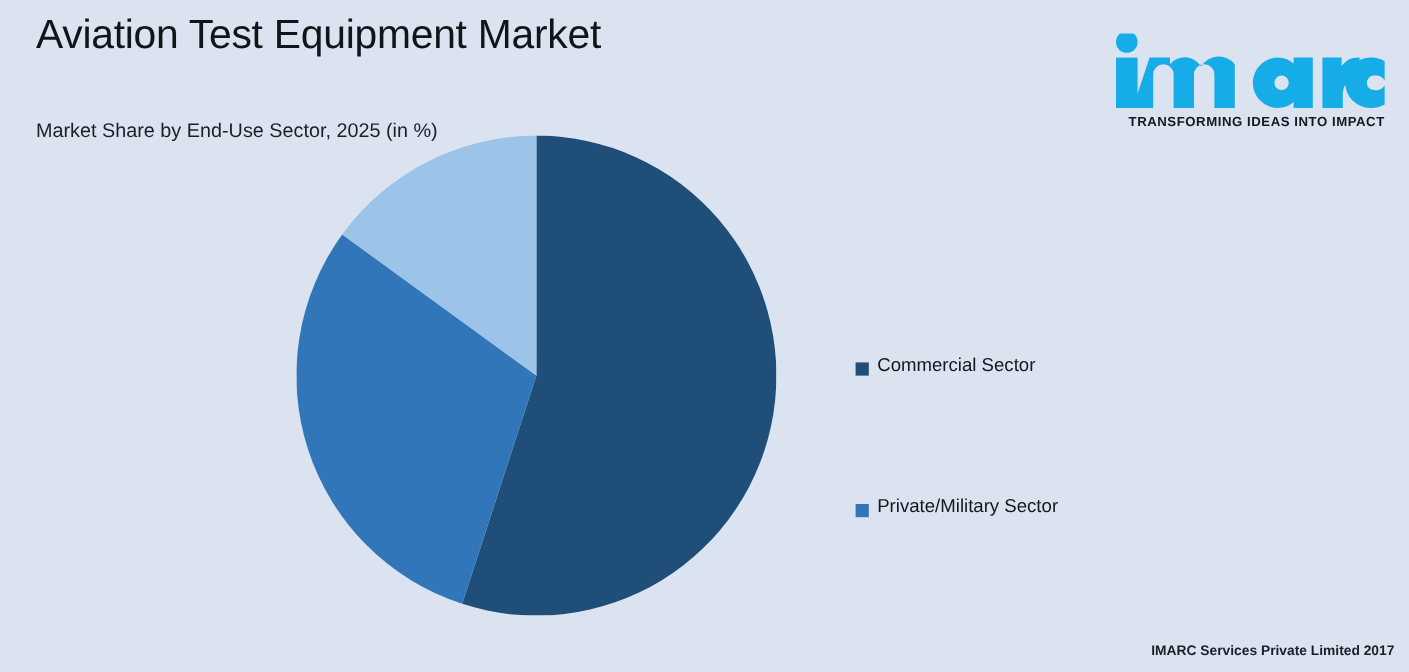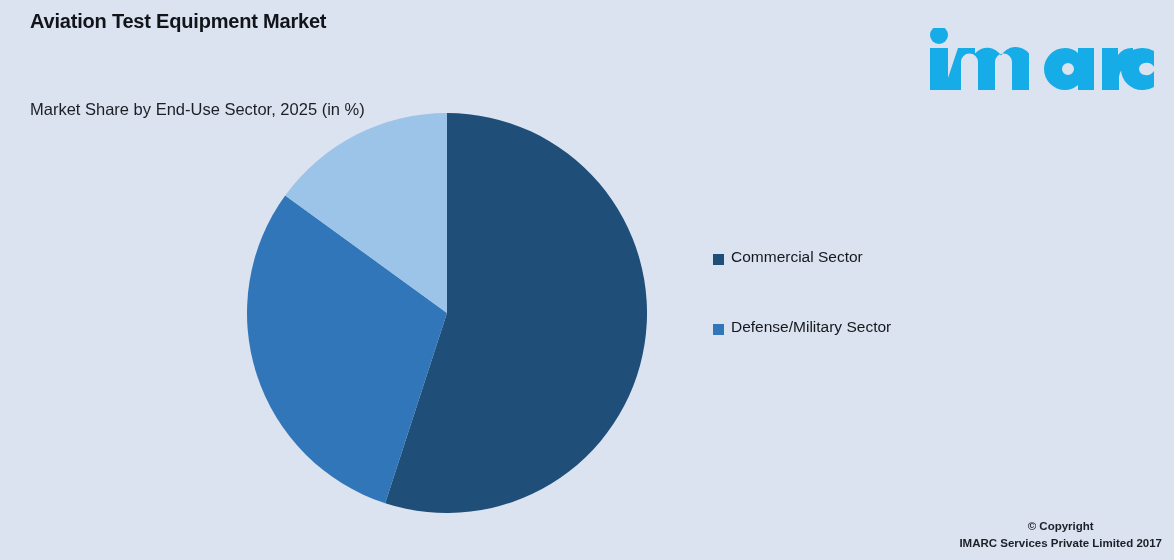--- a/index.html
+++ b/index.html
@@ -17,22 +17,22 @@
   #chart-root {
     position: absolute;
     inset: 0;
   }
 
   
   #page-title {
     position: absolute;
     left: 30px;
     top: 10px;
-    font-size: 20px;
-    font-weight: bold;
+    font-size: 34px;
+    font-weight: normal;
     color: #111418;
     letter-spacing: -0.2px;
     white-space: nowrap;
   }
   #page-subtitle {
     position: absolute;
     left: 30px;
     top: 52px;
     font-size: 16.5px;
     font-weight: normal;
@@ -82,20 +82,21 @@
   
   #chart-legend {
     position: absolute;
     left: 713px;
     top: 252px;
     width: 320px;
   }
   .legend-item {
     position: relative;
     height: 70px;
+    margin-top: 48px;
   }
   .legend-swatch {
     position: absolute;
     left: 0;
     top: 2px;
     width: 11px;
     height: 11px;
   }
   .legend-label {
     position: absolute;
@@ -133,39 +134,39 @@
       <circle cx="17" cy="-12" r="9" fill="#16ace8"></circle>
       <g fill="#16ace8">
         <circle cx="17" cy="7" r="9"></circle>
         <rect x="8" y="20" width="18" height="42" rx="0"></rect>
         <path d="M36 20 h17 v5.5 a16 16 0 0 1 26 2 a17 17 0 0 1 28 -2 v36.5 h-17 v-28 a8.5 8.5 0 0 0 -17 0 v28 h-17 v-28 a8.5 8.5 0 0 0 -17 0 v28 h-17 z"></path>
         <path d="M143 20 a21 21 0 1 0 0 42 a20 20 0 0 0 13 -5 v5 h16 v-42 h-16 v5 a20 20 0 0 0 -13 -5 z m3 15 a6 6 0 1 1 0 12 a6 6 0 0 1 0 -12 z"></path>
         <path d="M180 20 h16 v7 a17 17 0 0 1 15 -7 v17 a13 13 0 0 0 -14 12 v13 h-17 z"></path>
         <path d="M232 23 a22 22 0 0 0 -12 -3 a21 21 0 0 0 0 42 a22 22 0 0 0 12 -3 v-16 a9 9 0 0 1 -9 4 a6 6 0 0 1 0 -12 a9 9 0 0 1 9 4 z"></path>
       </g>
     </svg>
+    <div id="brand-tagline">TRANSFORMING IDEAS INTO IMPACT</div>
   </div>
 
   <svg id="pie-chart" viewBox="0 0 400 400">
     <g id="pie-slices">
         <path d="M 200 200 L 200.00 0.00 A 200 200 0 1 1 138.20 390.21 Z" fill="#1f4e79"></path>
         <path d="M 200 200 L 138.20 390.21 A 200 200 0 0 1 38.20 82.44 Z" fill="#3176b8"></path>
         <path d="M 200 200 L 38.20 82.44 A 200 200 0 0 1 200.00 0.00 Z" fill="#9cc3e8"></path>
       </g>
   </svg>
 
   <div id="chart-legend">
     <div class="legend-item">
       <span class="legend-swatch" style="background:#1f4e79"></span>
       <span class="legend-label">Commercial Sector</span>
     </div>
     <div class="legend-item">
       <span class="legend-swatch" style="background:#3176b8"></span>
-      <span class="legend-label">Defense/Military Sector</span>
+      <span class="legend-label">Private/Military Sector</span>
     </div>
   </div>
 
   <div id="copyright-block">
-    <span id="copyright-line1">© Copyright</span>
     <span id="copyright-line2">IMARC Services Private Limited 2017</span>
   </div>
 
 </div>
 
 </body></html>

